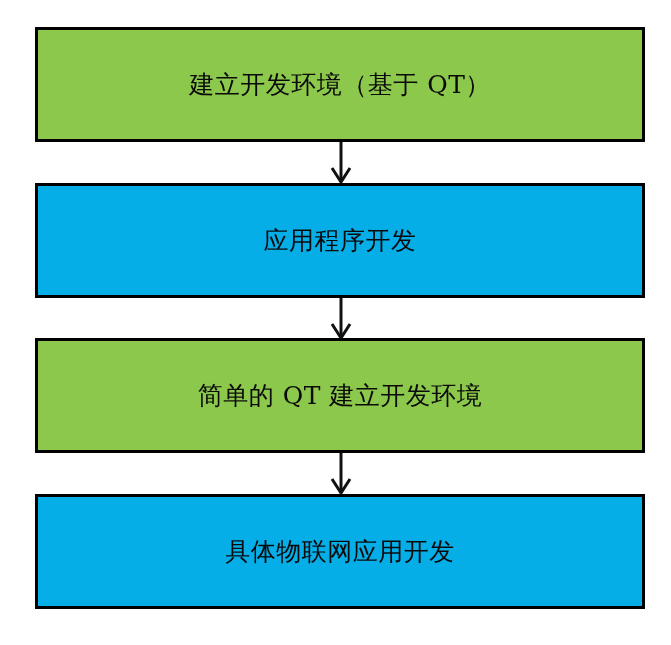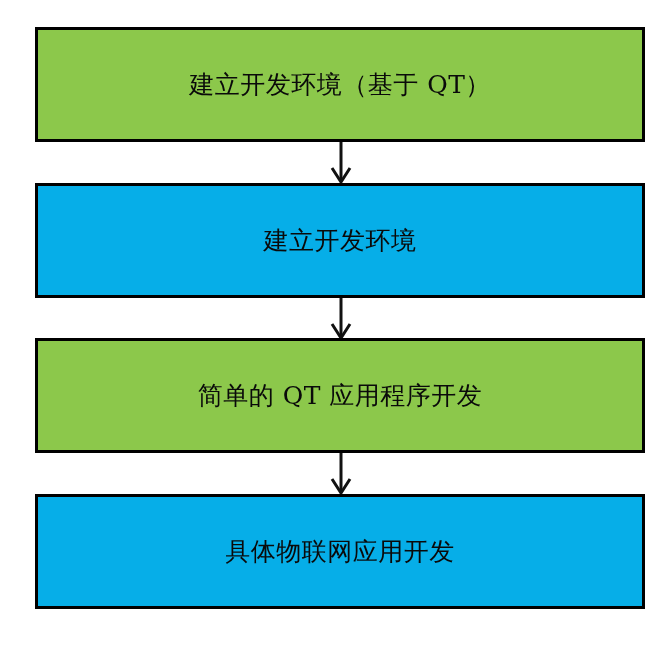--- a/index.html
+++ b/index.html
@@ -67,32 +67,32 @@
   </div>
 
   <div class="flow-arrow arrow-1">
     <svg width="42" height="42" viewBox="0 0 42 42" xmlns="http://www.w3.org/2000/svg">
       <line x1="21" y1="0" x2="21" y2="38" stroke="#111111" stroke-width="3"></line>
       <polyline points="12,26 21,40 30,26" fill="none" stroke="#111111" stroke-width="3" stroke-linejoin="miter" stroke-linecap="butt"></polyline>
     </svg>
   </div>
 
   <div class="flow-node node-blue node-2">
-    <span class="node-label">建立开发环境</span>
+    <span class="node-label">应用程序开发</span>
   </div>
 
   <div class="flow-arrow arrow-2">
     <svg width="42" height="42" viewBox="0 0 42 42" xmlns="http://www.w3.org/2000/svg">
       <line x1="21" y1="0" x2="21" y2="38" stroke="#111111" stroke-width="3"></line>
       <polyline points="12,26 21,40 30,26" fill="none" stroke="#111111" stroke-width="3" stroke-linejoin="miter" stroke-linecap="butt"></polyline>
     </svg>
   </div>
 
   <div class="flow-node node-green node-3">
-    <span class="node-label">简单的 QT 应用程序开发</span>
+    <span class="node-label">简单的 QT 建立开发环境</span>
   </div>
 
   <div class="flow-arrow arrow-3">
     <svg width="42" height="42" viewBox="0 0 42 42" xmlns="http://www.w3.org/2000/svg">
       <line x1="21" y1="0" x2="21" y2="38" stroke="#111111" stroke-width="3"></line>
       <polyline points="12,26 21,40 30,26" fill="none" stroke="#111111" stroke-width="3" stroke-linejoin="miter" stroke-linecap="butt"></polyline>
     </svg>
   </div>
 
   <div class="flow-node node-blue node-4">

